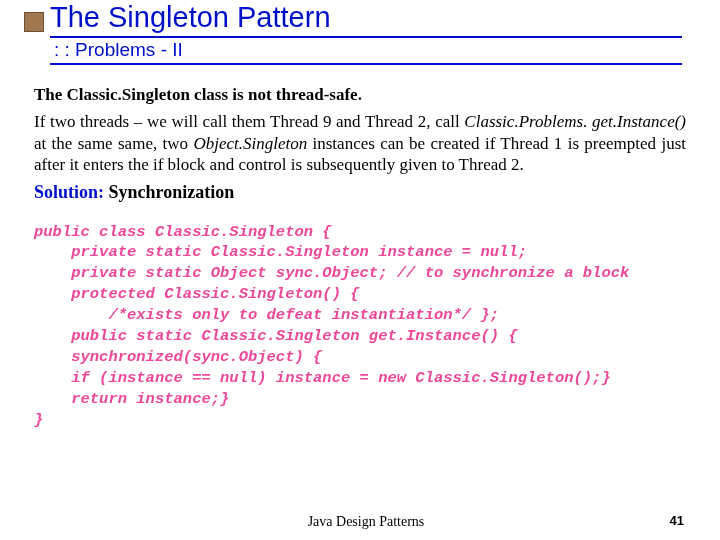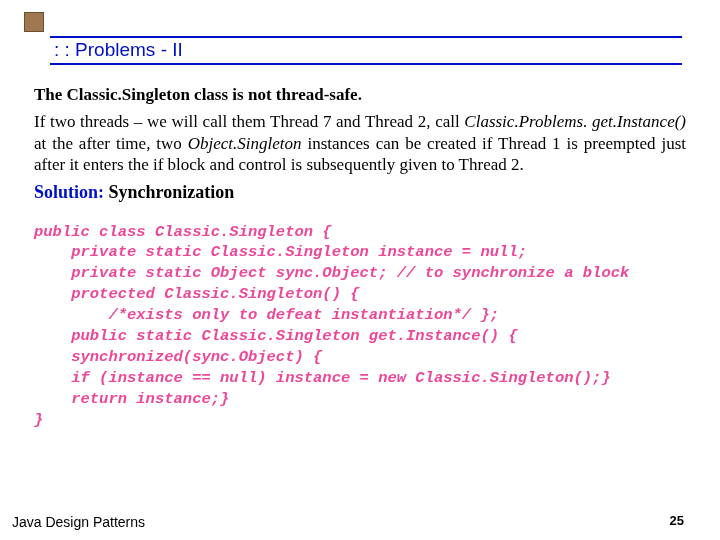--- a/index.html
+++ b/index.html
@@ -79,65 +79,66 @@
     font-style: italic;
     color: #ec4899;
     white-space: pre;
     line-height: 1.35;
   }
   .footer-text {
     position: absolute;
     bottom: 10px;
     left: 12px;
     right: 0;
-    text-align: left;
-    font-family: Liberation Sans, sans-serif;
+    text-align: center;
+    font-family: Liberation Serif, serif;
     font-size: 14px;
     color: #000;
   }
   .page-num {
     position: absolute;
     bottom: 12px;
     right: 36px;
     font-family: Arial, sans-serif;
     font-size: 13px;
     font-weight: bold;
     color: #000;
   }
 </style>
 </head>
 <body>
 
 <div class="slide">
 
   <div class="accent-square"></div>
 
+  <div class="title">The Singleton Pattern</div>
 
   <div class="subtitle-wrap">
     <span class="subtitle">: : Problems - II</span>
   </div>
 
   <div class="body">
     <p><b>The Classic.Singleton class is not thread-safe.</b></p>
     <p>
-      <span>If two threads – we will call them Thread 7 and Thread 2, call </span><i>Classic.Problems. get.Instance()</i><span> at the after time, two </span><i>Object.Singleton</i><span> instances can be created if Thread 1 is preempted just after it enters the if block and control is subsequently given to Thread 2.</span>
+      <span>If two threads – we will call them Thread 9 and Thread 2, call </span><i>Classic.Problems. get.Instance()</i><span> at the same same, two </span><i>Object.Singleton</i><span> instances can be created if Thread 1 is preempted just after it enters the if block and control is subsequently given to Thread 2.</span>
     </p>
 
     <div class="solution">
       <span class="solution-label">Solution:</span><span> Synchronization</span>
     </div>
 
     <div class="code">public class Classic.Singleton {
     private static Classic.Singleton instance = null;
     private static Object sync.Object; // to synchronize a block
     protected Classic.Singleton() {
         /*exists only to defeat instantiation*/ };
     public static Classic.Singleton get.Instance() {
     synchronized(sync.Object) {
     if (instance == null) instance = new Classic.Singleton();}
     return instance;}
 }</div>
   </div>
 
   <div class="footer-text">Java Design Patterns</div>
-  <div class="page-num">25</div>
+  <div class="page-num">41</div>
 
 </div>
 
 </body></html>

